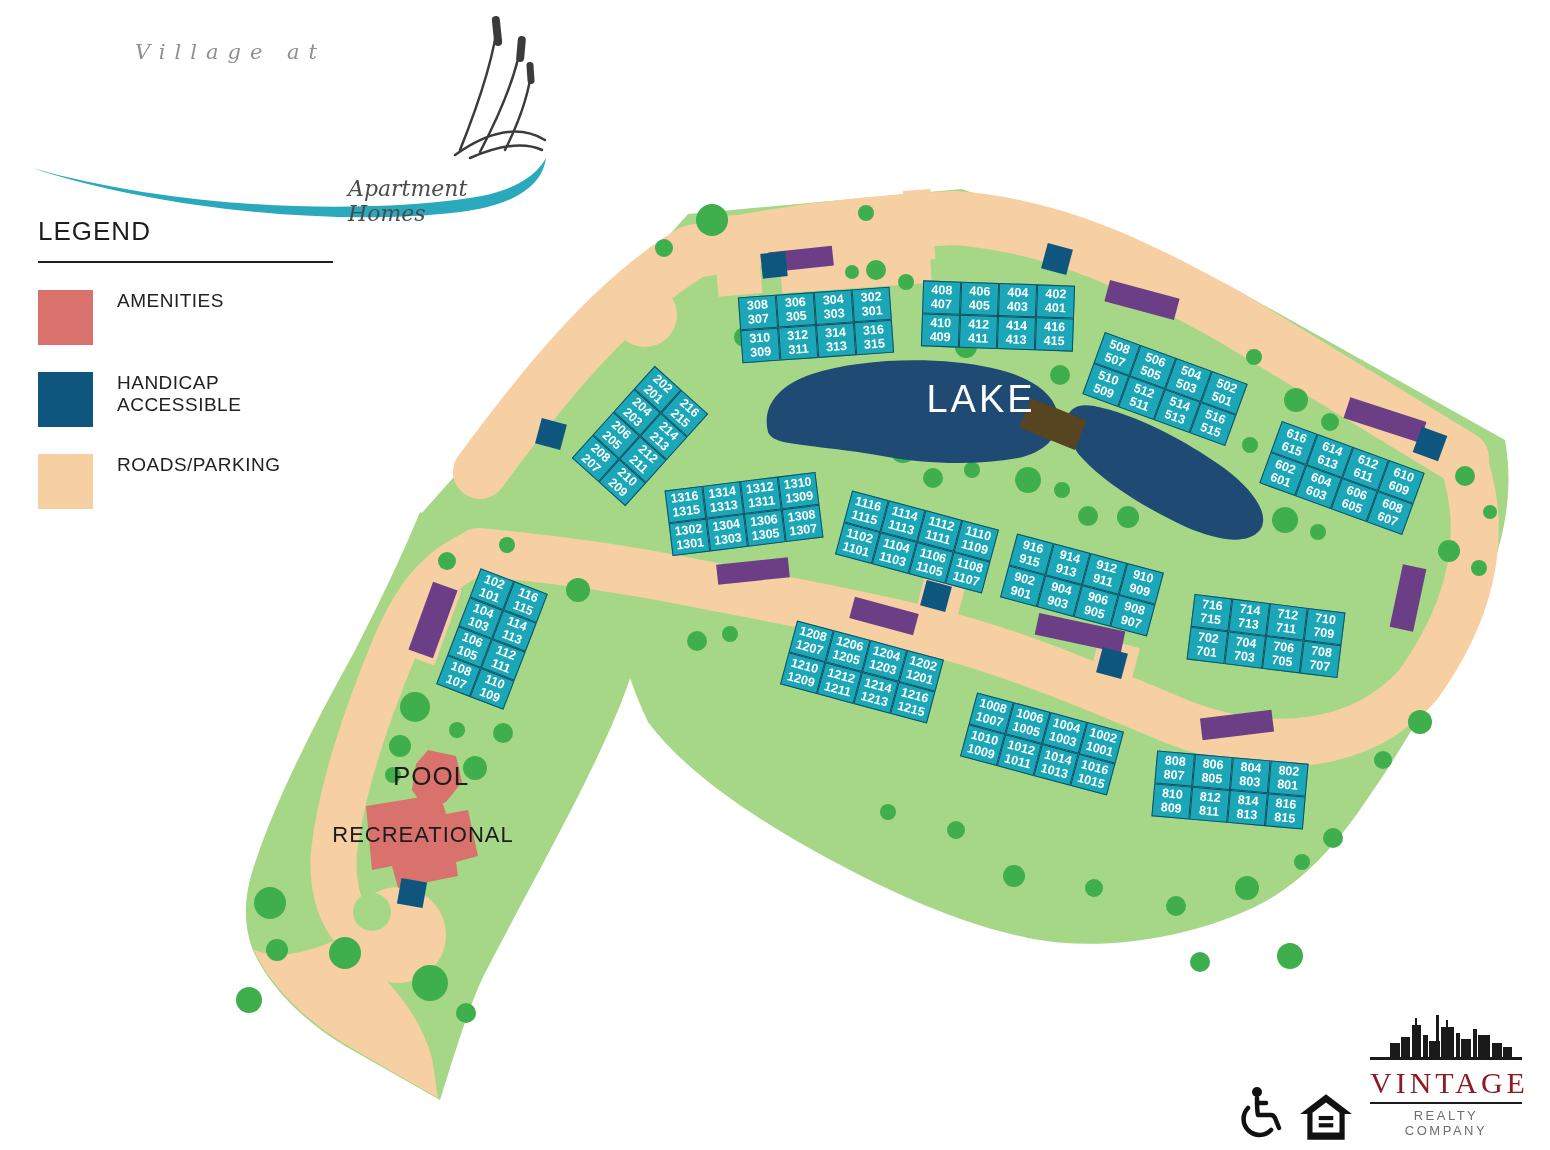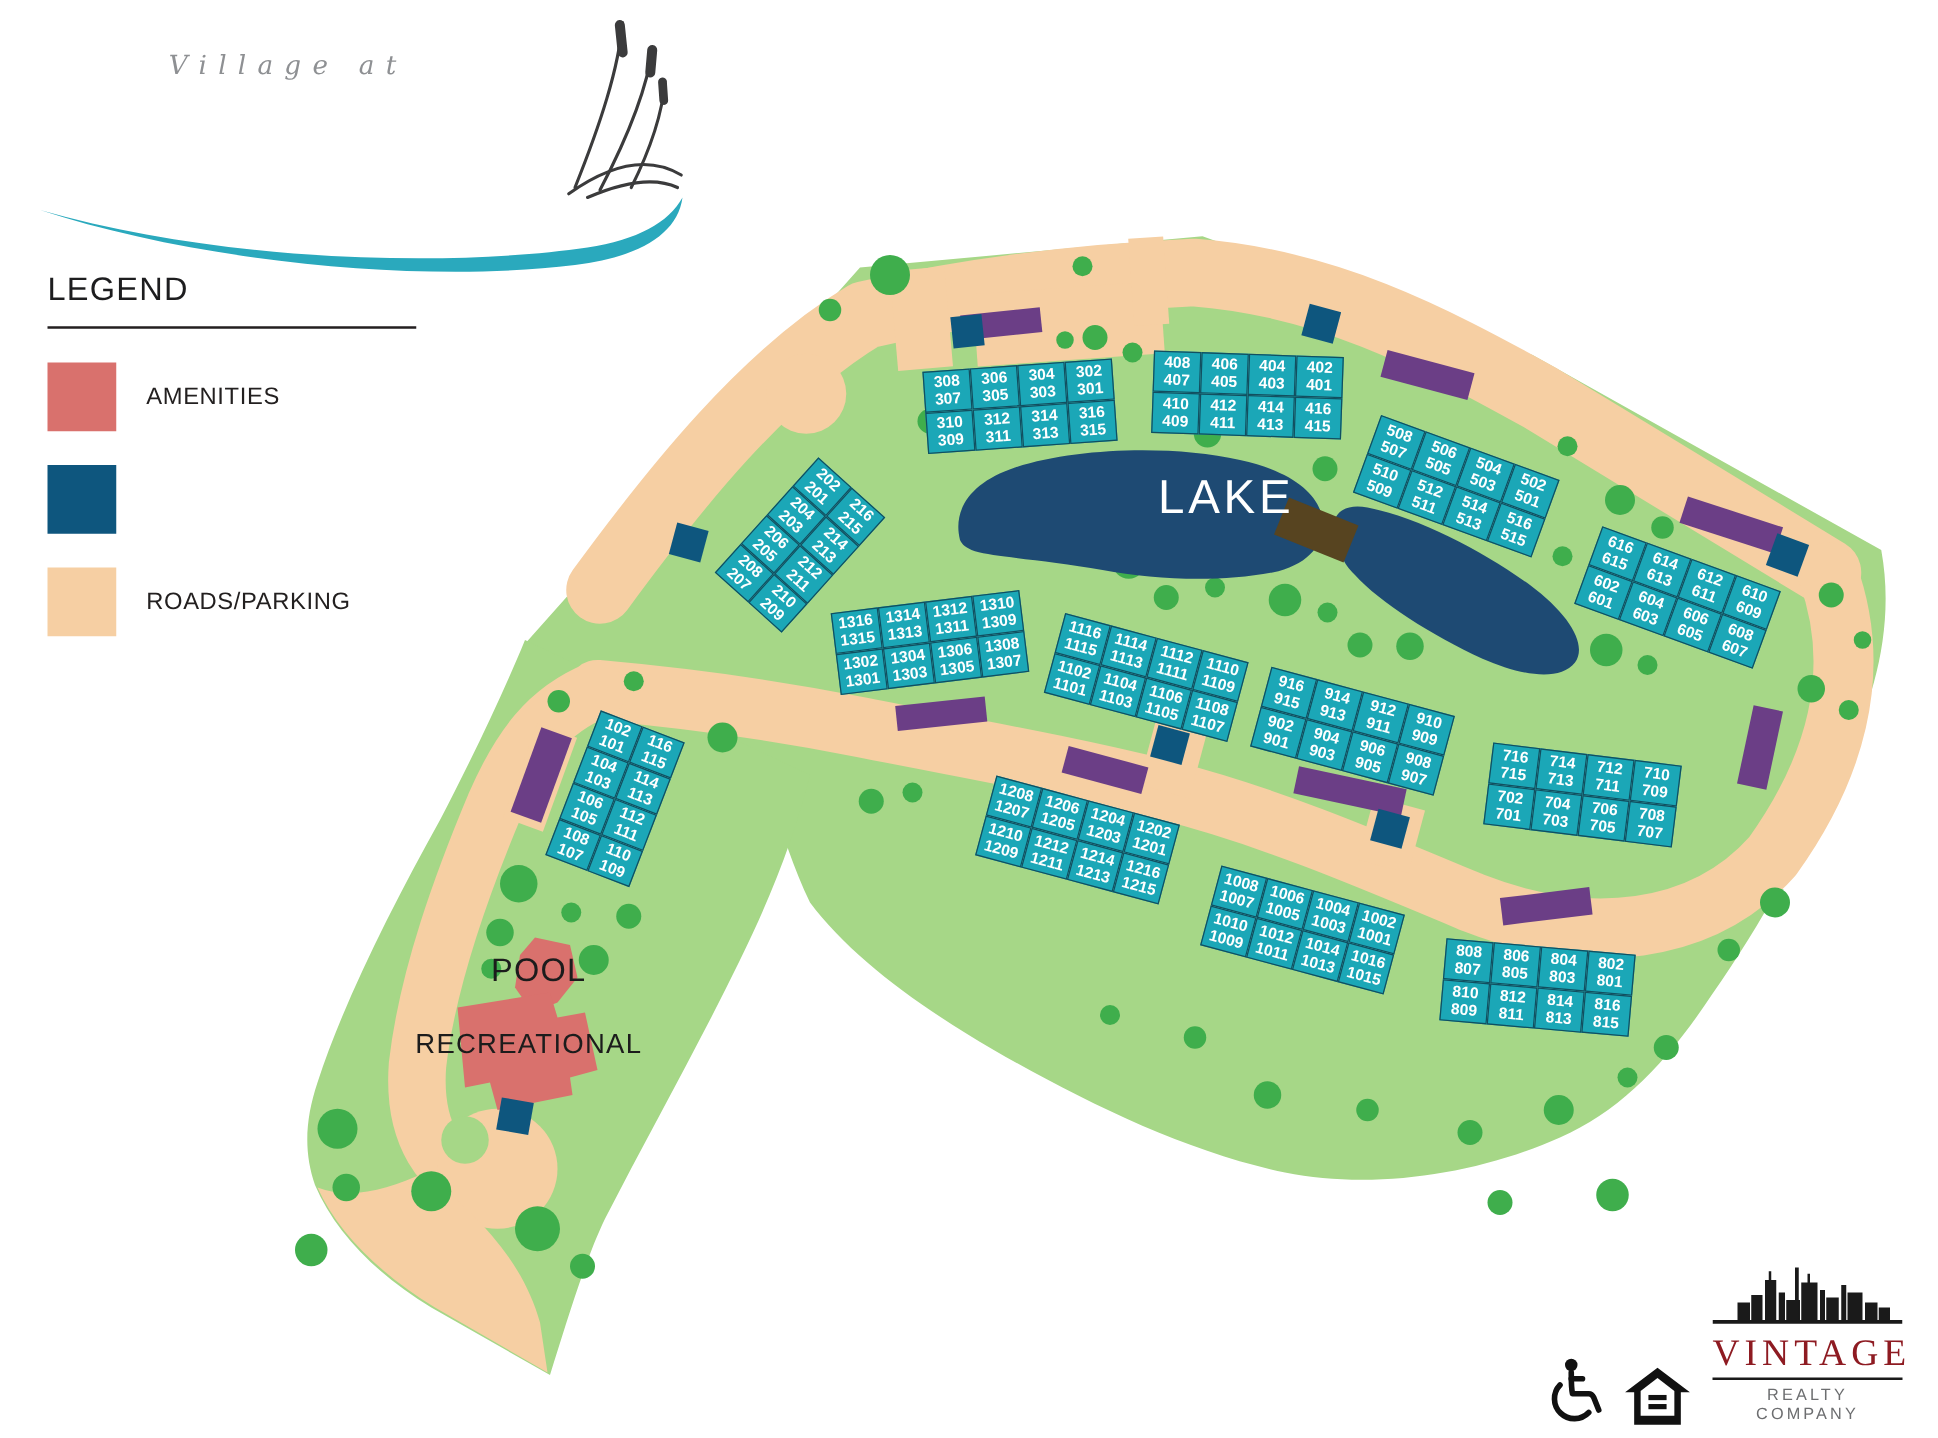--- a/index.html
+++ b/index.html
@@ -16,21 +16,21 @@
   .westlake{position:absolute;left:52px;top:48px;font:italic 64px/1.05 "DejaVu Serif",serif;
             color:#3d3e40;}
   .westlake::first-letter{font-size:98px;}
   .tagline{position:absolute;left:318px;top:168px;font:italic 22px "DejaVu Serif",serif;color:#4a4b4d;}
   #cattails{position:absolute;left:420px;top:2px;}
   #swoosh{position:absolute;left:0px;top:132px;}
   
   #legend{position:absolute;left:38px;top:216px;width:300px;}
   .legend-title{font-size:26px;color:#1d1d1f;letter-spacing:1px;}
   .legend-rule{margin-top:14px;height:2px;background:#231f20;width:295px;}
-  .legend-item{display:flex;align-items:center;margin-top:27px;height:55px;}
+  .legend-item{display:flex;margin-top:27px;height:55px;}
   .legend-swatch{width:55px;height:55px;flex:0 0 55px;}
   .legend-label{margin-left:24px;font-size:19px;color:#232020;letter-spacing:.5px;}
   
   #map{position:absolute;inset:0;}
   #site-svg{position:absolute;left:0;top:0;}
   .green{fill:var(--site-green);}
   .road-line{stroke:var(--road);fill:none;stroke-linecap:round;stroke-linejoin:round;}
   .pad{fill:var(--road);}
   .tree{fill:var(--tree-green);}
   .lake-shape{fill:var(--lake);}
@@ -648,31 +648,33 @@
         <path d="M 55,140 C 70,110 80,80 82,55"></path>
         <path d="M 5,145 C 40,120 70,115 95,130"></path>
         <path d="M 20,148 C 50,135 75,132 92,140"></path>
       </g>
       <g fill="#3b3b3c">
         <rect x="43" y="6" width="8" height="30" rx="4" transform="rotate(-6 47 21)"></rect>
         <rect x="67" y="26" width="8" height="26" rx="4" transform="rotate(5 71 39)"></rect>
         <rect x="77" y="52" width="7" height="22" rx="3.5" transform="rotate(-4 80 63)"></rect>
       </g>
     </svg>
+    <div class="tagline">Apartment Homes</div>
   </div>
 
   <div id="legend">
     <div class="legend-title">LEGEND</div>
     <div class="legend-rule"></div>
     <div class="legend-item">
       <span class="legend-swatch" style="background: rgb(217, 113, 109);"></span>
       <span class="legend-label">AMENITIES</span>
     </div>
     <div class="legend-item">
       <span class="legend-swatch" style="background: rgb(14, 86, 126);"></span>
+      <span class="legend-label">HANDICAP ACCESSIBLE</span>
     </div>
     <div class="legend-item">
       <span class="legend-swatch" style="background: rgb(246, 207, 163);"></span>
       <span class="legend-label">ROADS/PARKING</span>
     </div>
   </div>
 
   <div id="footer">
     <svg width="50" height="58" viewBox="0 0 50 56">
       <circle cx="25" cy="7" r="5" fill="#111"></circle>

